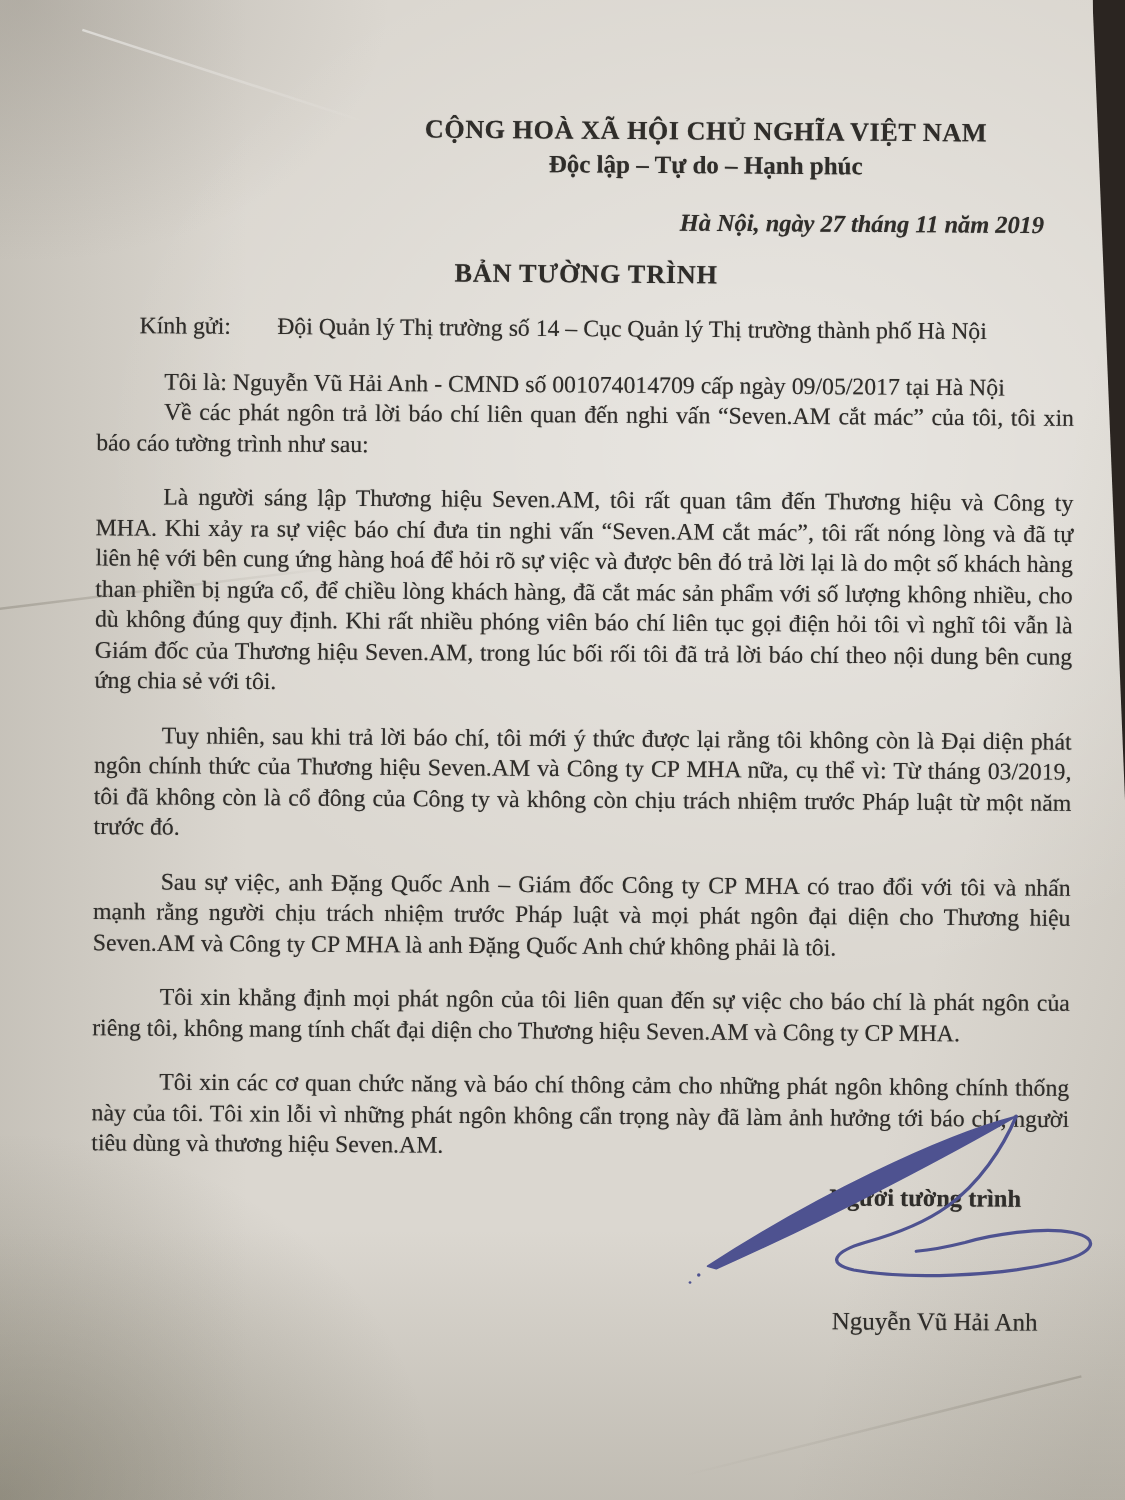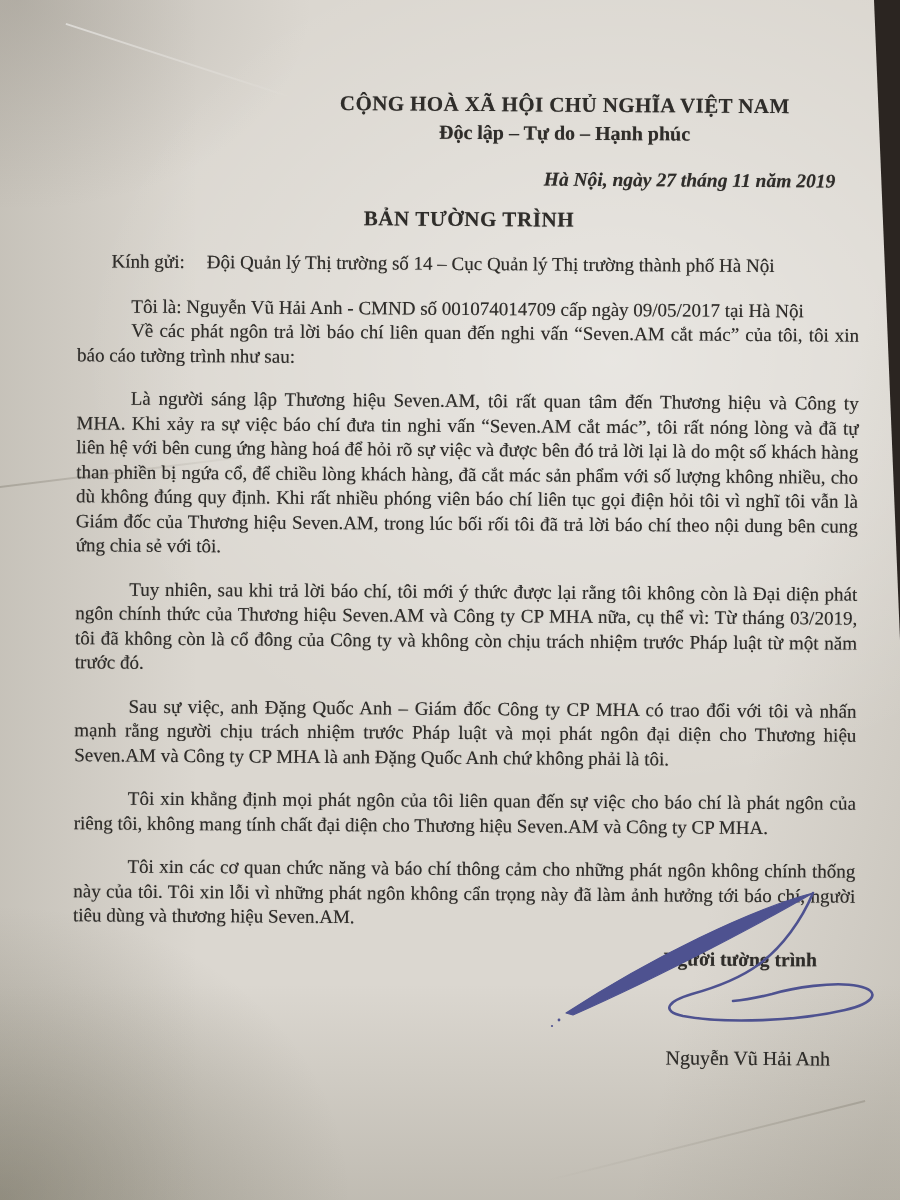--- a/index.html
+++ b/index.html
@@ -43,21 +43,21 @@
     text-align:justify;
     text-shadow:0 0 0.7px rgba(47,45,42,0.55);
   }
   .nat-line1{margin-top:92px;text-align:center;padding-left:190px;
     font-weight:600;font-size:21px;letter-spacing:0.4px;}
   .nat-line2{text-align:center;padding-left:190px;font-weight:600;font-size:20px;margin-top:3px;}
   .dateline{text-align:right;padding-right:25px;font-style:italic;font-weight:600;
     font-size:19.5px;margin-top:23px;}
   .doc-title{text-align:center;font-weight:700;font-size:21px;letter-spacing:0.6px;margin-top:15px;}
   .recipient-line{margin-top:21px;padding-left:34px;text-align:left;}
-  .recipient-line .lbl{margin-right:22px;}
+  .recipient-line .lbl{margin-right:37px;}
   .para{text-indent:54px;margin:0;}
   .p-intro1{margin-top:20px;}
   .p-gap{margin-top:19px;}
   .sig-role{margin-top:15px;text-align:right;padding-right:38px;font-weight:700;font-size:19.5px;}
   .sig-name{margin-top:74px;text-align:right;padding-right:24px;font-size:20px;}
   .signature-svg{position:absolute;left:540px;top:885px;pointer-events:none;}
 </style>
 </head>
 <body>
 

